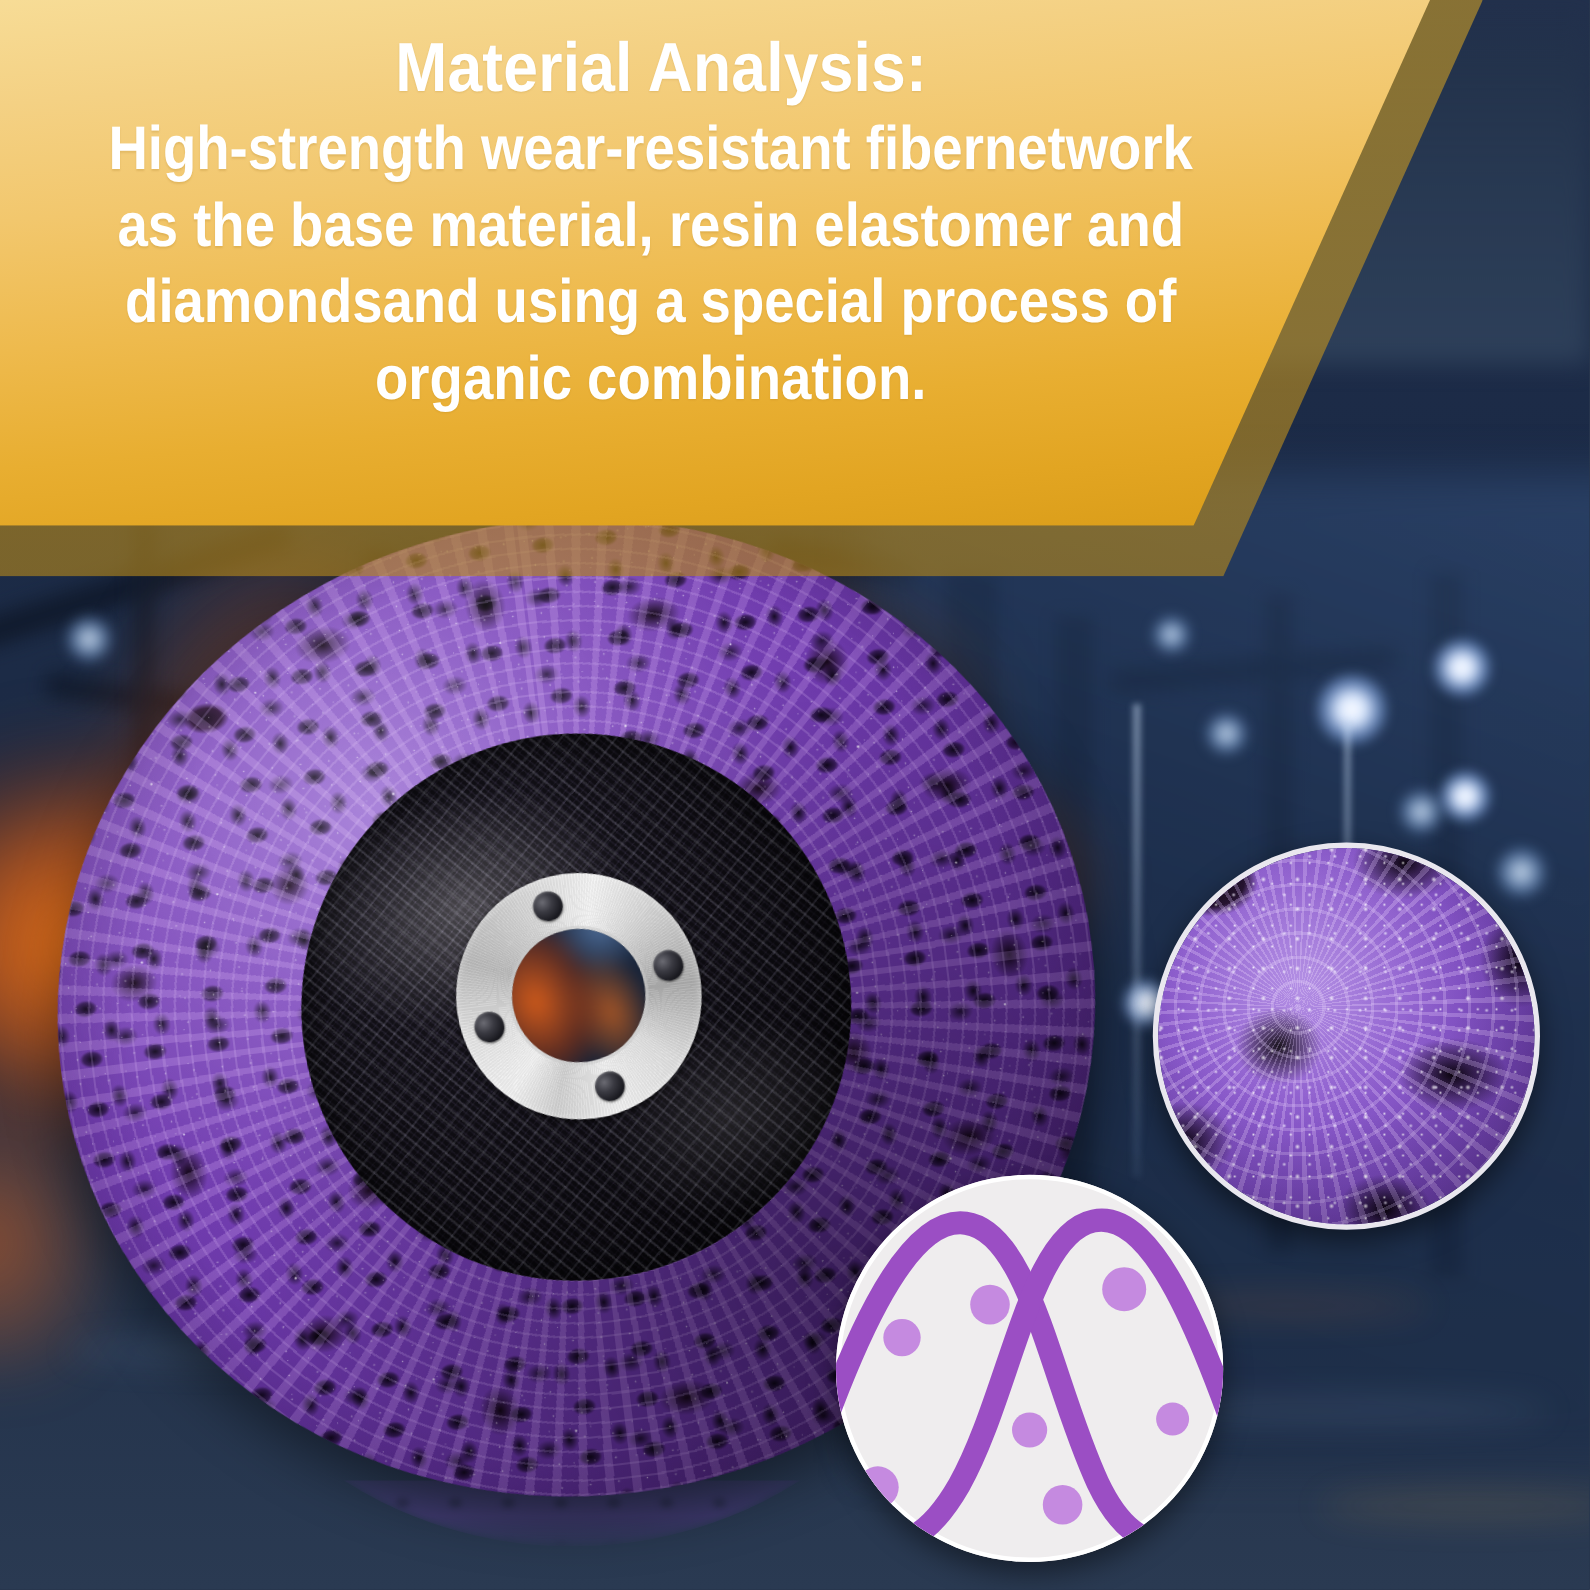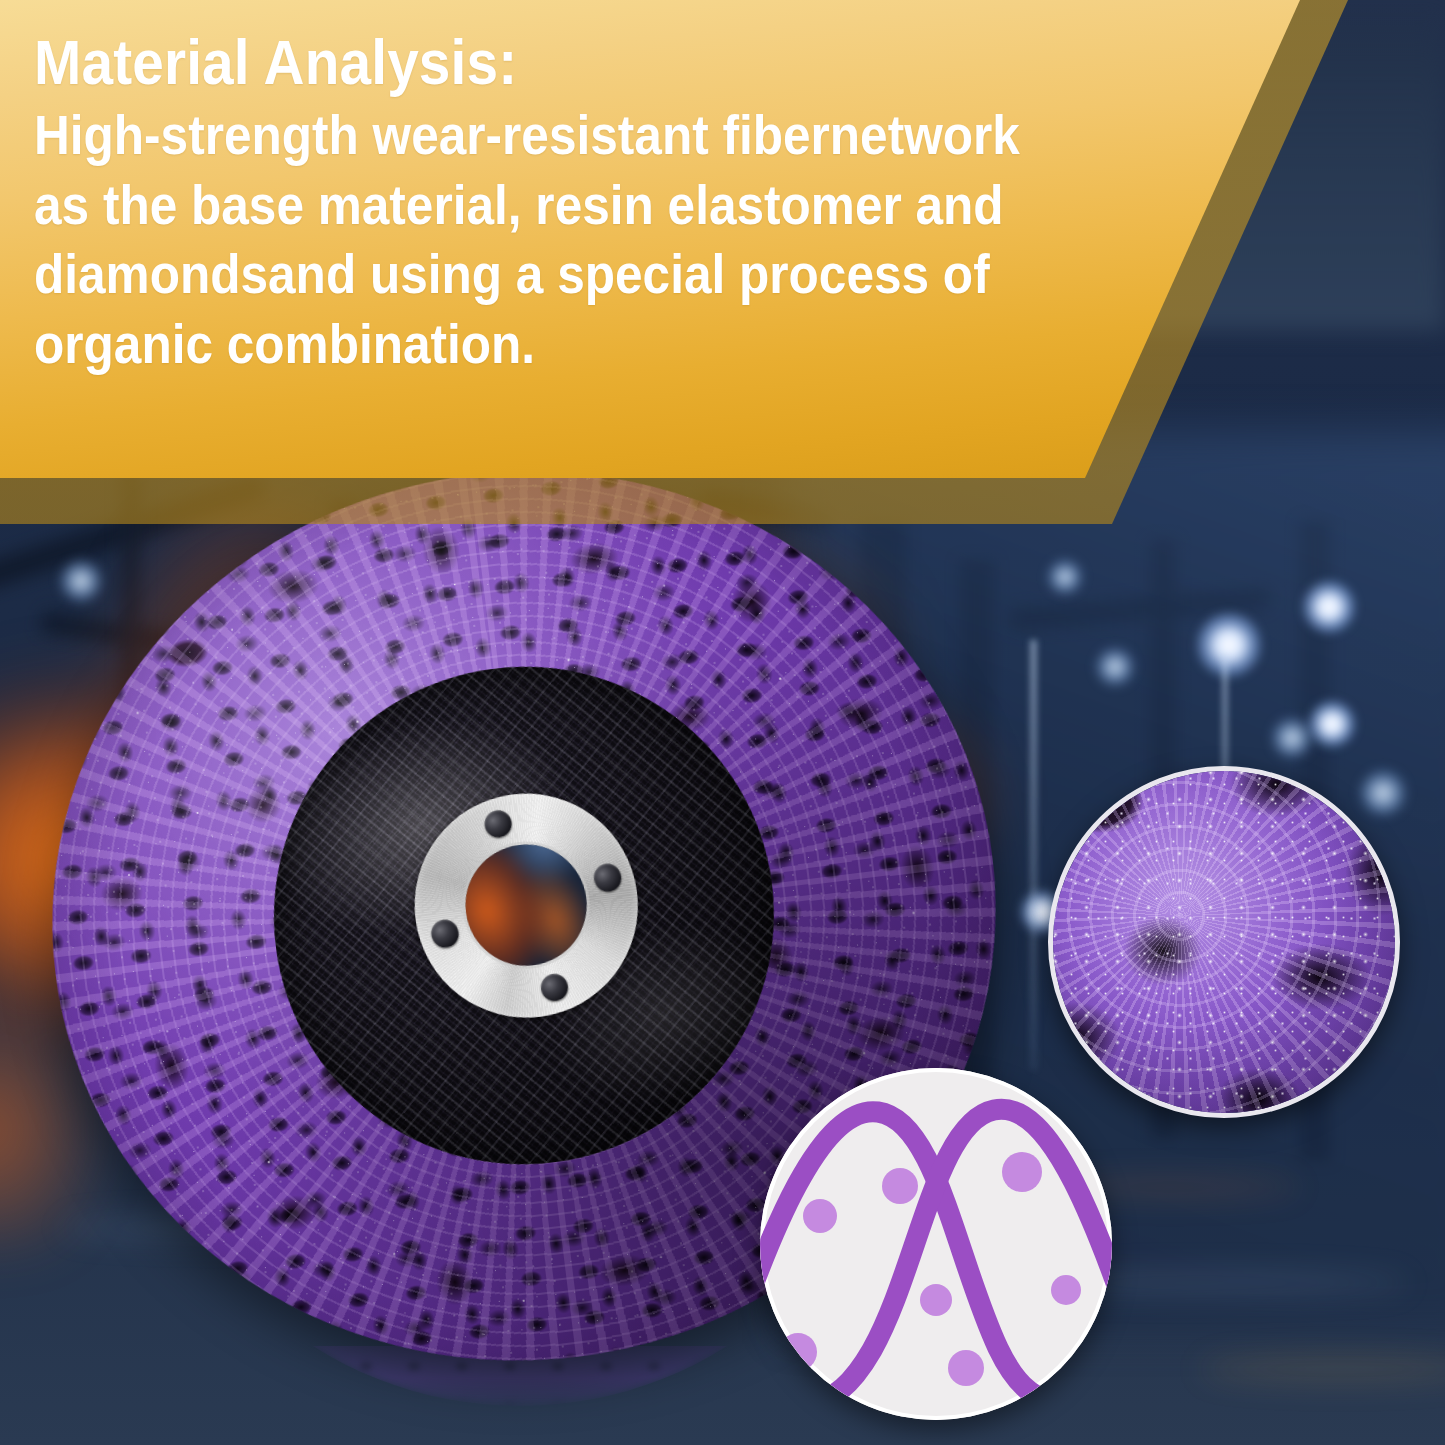--- a/index.html
+++ b/index.html
@@ -58,20 +58,21 @@
     position:absolute;left:0;top:0;width:1348px;height:524px;
     background:linear-gradient(180deg,#c79a27 0%,#bf901f 60%,#b4871b 100%);
     opacity:.62;
     clip-path:polygon(0 0, 1348px 0, 1112px 524px, 0 524px);
   }
   .banner{
     position:absolute;left:0;top:0;width:1300px;height:478px;
     background:linear-gradient(175deg,
        #f7dc96 0%, #f4d184 16%, #f2c76d 34%, #eeba4d 54%, #e8ae31 72%, #e2a522 86%, #d99c18 100%);
     clip-path:polygon(0 0, 1300px 0, 1085px 478px, 0 478px);
+    text-align:center;
   }
   .banner-txt{position:absolute;left:34px;top:30px;width:1260px;}
   .b-title{
     font-size:63px;font-weight:700;color:#ffffff;letter-spacing:.2px;
     line-height:1.02;margin:0 0 6px 0;
     font-family:"Liberation Sans Narrow","Liberation Sans",sans-serif;
     transform:scaleX(.90);transform-origin:left center;
     text-shadow:0 1px 2px rgba(150,100,10,.18);
   }
   .b-line{

